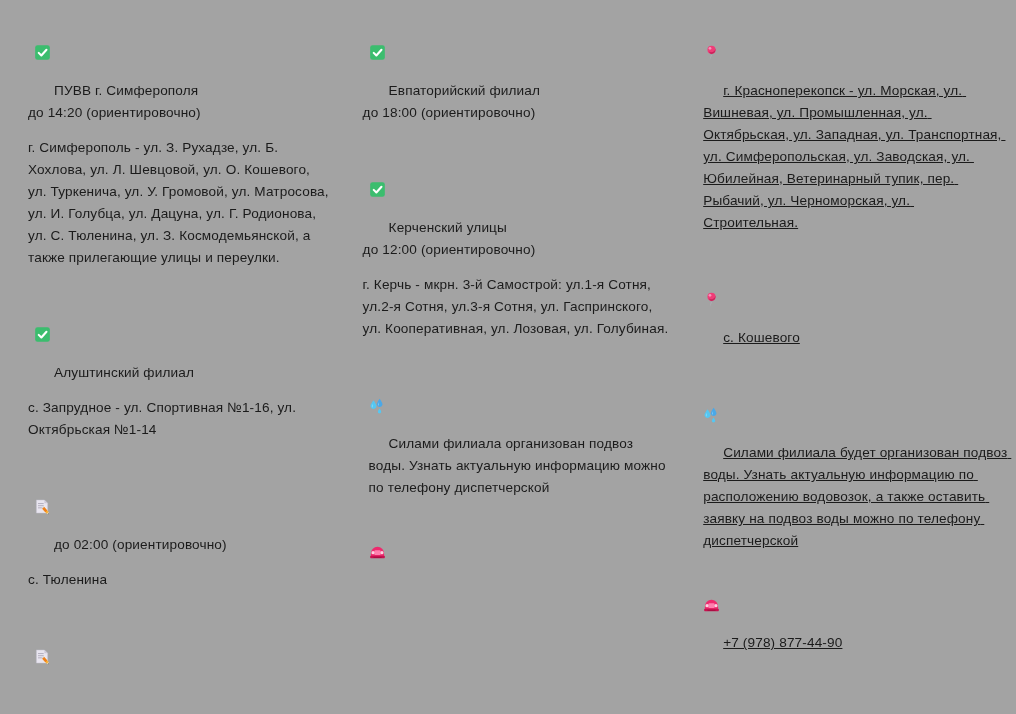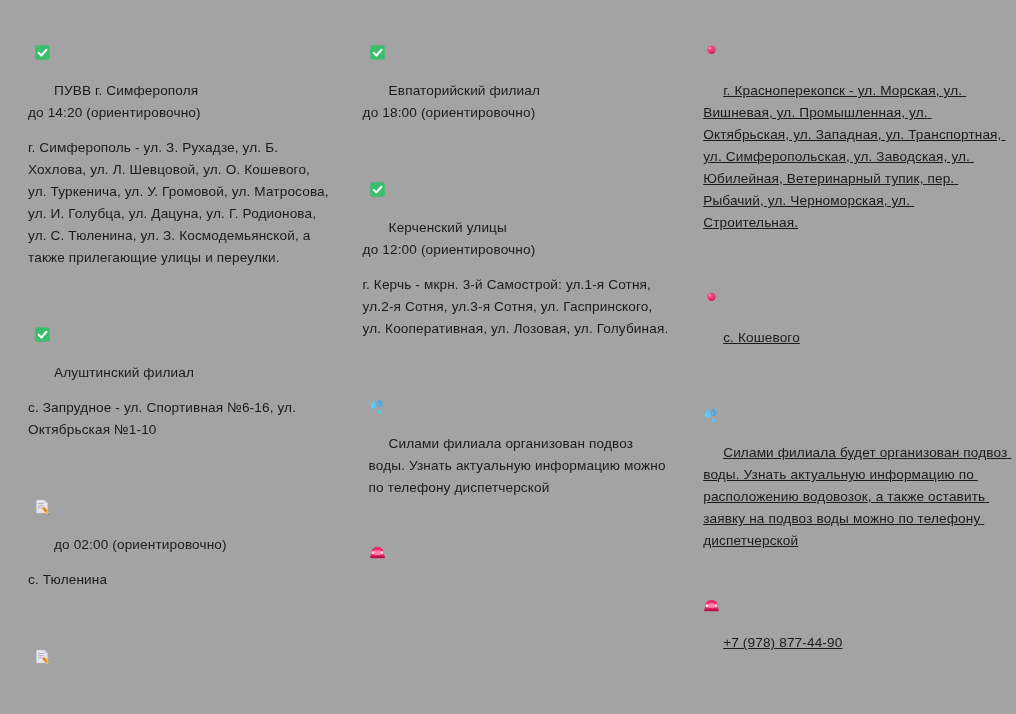--- a/index.html
+++ b/index.html
@@ -82,21 +82,21 @@
       </div>
       <div class="block" id="alushta-branch">
         <div class="line indent"><span class="emoji" style="display: inline-block;">
     <svg viewBox="0 0 36 36" xmlns="http://www.w3.org/2000/svg">
       <rect x="2.5" y="2.5" width="31" height="31" rx="5" ry="5" fill="#3bbd6e"></rect>
       <path d="M10 18.8 L15.6 24.4 L26.4 12.2" fill="none" stroke="#ffffff" stroke-width="4.4" stroke-linecap="round" stroke-linejoin="round"></path>
     </svg>
   </span><span class="text-run">Алуштинский филиал</span></div>
       </div>
       <div class="block" id="zaprudnoe">
-        <div class="line"><span class="text-run">с. Запрудное - ул. Спортивная №6-16, ул. Октябрьская №1-10</span></div>
+        <div class="line"><span class="text-run">с. Запрудное - ул. Спортивная №1-16, ул. Октябрьская №1-14</span></div>
       </div>
       <div class="block" id="memo-15-00">
         <div class="line indent"><span class="emoji" style="display: inline-block;">
     <svg viewBox="0 0 36 36" xmlns="http://www.w3.org/2000/svg">
       <path d="M5 4 h17 l7 7 v21 h-24 z" fill="#e8e5ef" stroke="#bfbcc9" stroke-width="1"></path>
       <path d="M22 4 l7 7 h-7 z" fill="#cdc9d8"></path>
       <rect x="8.5" y="11" width="12" height="1.8" fill="#a9a5b6"></rect>
       <rect x="8.5" y="15.5" width="12" height="1.8" fill="#a9a5b6"></rect>
       <rect x="8.5" y="20" width="9" height="1.8" fill="#a9a5b6"></rect>
       <g transform="rotate(-42 24 24)">

